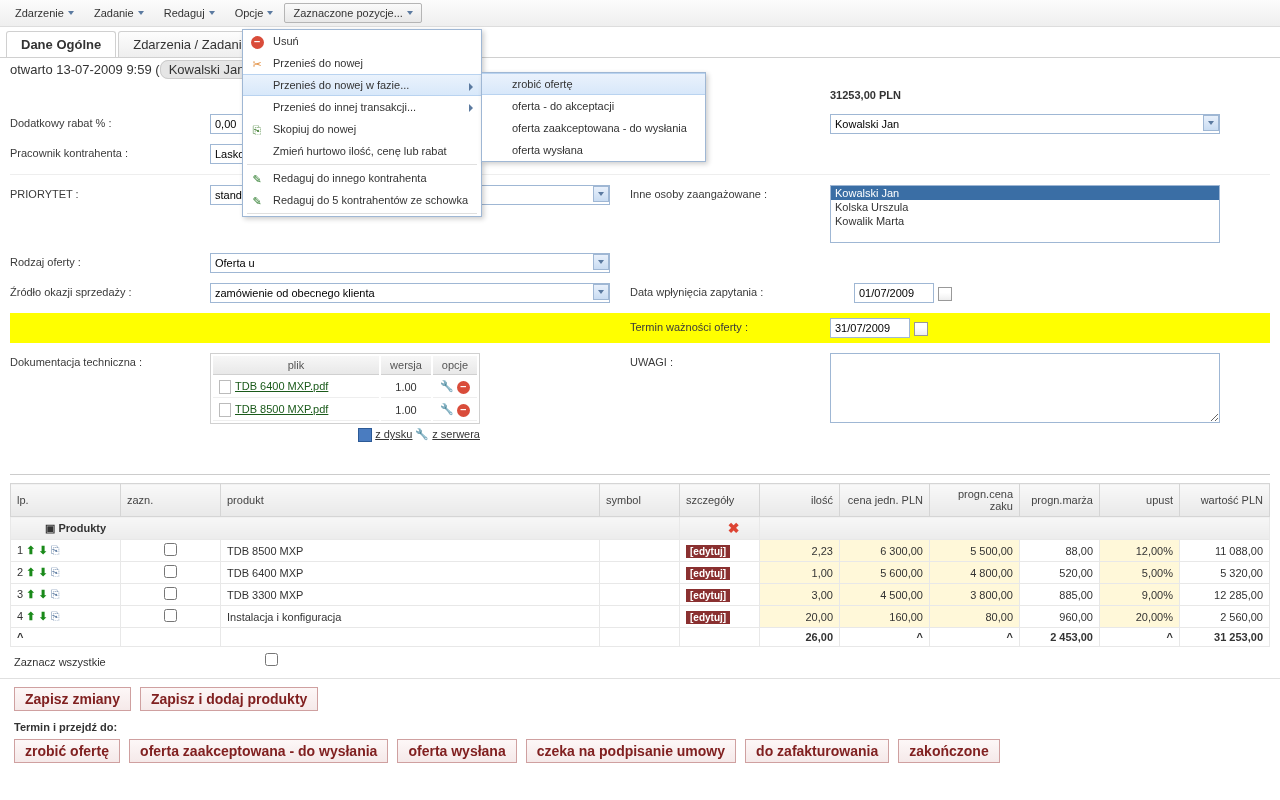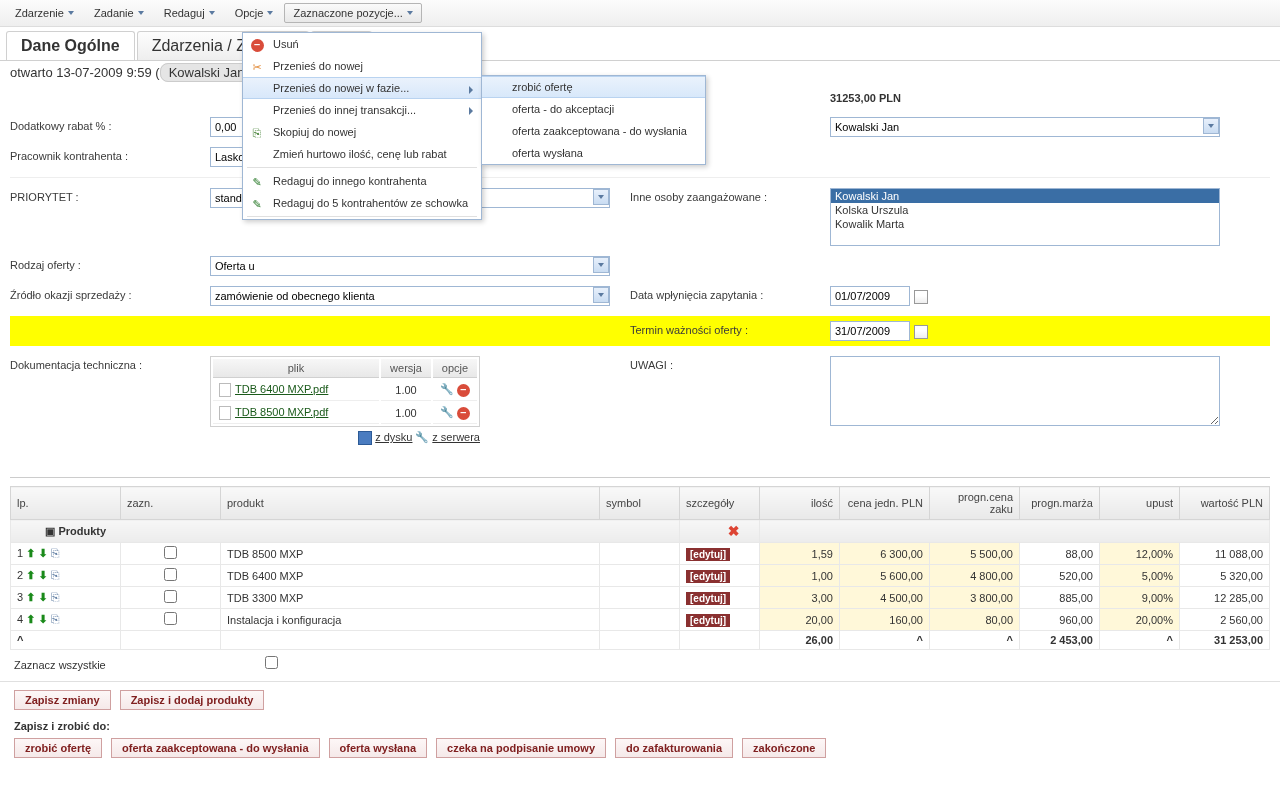--- a/index.html
+++ b/index.html
@@ -2,21 +2,21 @@
 <html><head>
 <meta charset="utf-8">
 <style>
 * { box-sizing: border-box; margin: 0; padding: 0; }
 body { font-family: Tahoma, Verdana, sans-serif; font-size: 11px; color: #333; background: #fff; width: 1280px; }
 .toolbar { background: linear-gradient(#fcfcfc,#efefef); border-bottom: 1px solid #ddd; padding: 3px 6px; display: flex; gap: 2px; }
 .toolbar-item { padding: 3px 8px; cursor: pointer; border: 1px solid transparent; border-radius: 2px; display: flex; align-items: center; gap: 4px; }
 .toolbar-item.active { background: linear-gradient(#fafafa,#e8e8e8); border-color: #b5b5b5; }
 .caret { width: 0; height: 0; border-left: 3px solid transparent; border-right: 3px solid transparent; border-top: 4px solid #5b7aa0; display: inline-block; }
 .tabs { display: flex; padding: 4px 6px 0; border-bottom: 1px solid #d0d0d0; }
-.tab { padding: 5px 14px; border: 1px solid #d0d0d0; border-bottom: none; margin-right: 2px; background: linear-gradient(#fdfdfd,#eee); border-radius: 3px 3px 0 0; cursor: pointer; font-size: 16px; }
+.tab { padding: 5px 14px; border: 1px solid #d0d0d0; border-bottom: none; margin-right: 2px; background: linear-gradient(#fdfdfd,#eee); border-radius: 3px 3px 0 0; cursor: pointer; font-size: 13px; }
 .tab.active { background: #fff; font-weight: bold; }
 .meta-line { padding: 4px 10px; font-size: 13px; }
 .meta-line .name { background: #e5e5e5; border: 1px solid #ccc; border-radius: 8px; padding: 1px 8px; }
 .form-area { padding: 8px 10px; position: relative; }
 .row { display: flex; margin-bottom: 10px; }
 .col-l { width: 200px; color: #3a3a3a; padding-top: 3px; }
 .col-m { width: 420px; }
 .col-r-l { width: 200px; color: #3a3a3a; padding-top: 3px; }
 .col-r-v { flex: 1; }
 input.txt, select.sel { border: 1px solid #9fb7d4; padding: 2px 4px; font-size: 11px; height: 20px; }
@@ -41,21 +41,21 @@
 .grid td { border: 1px solid #e8e8e8; padding: 3px 6px; }
 .grid td.r { text-align: right; }
 .grp-row td { background: linear-gradient(#f7f7f7,#ececec); font-weight: bold; padding-left: 34px; }
 .hl { background: #fff8d9; }
 .edytuj { background:#8a3030; color:#fff; font-weight:bold; padding:1px 4px; font-size:10px; }
 .arrow-up{color:#1a8a1a;font-weight:bold;} .arrow-dn{color:#1a8a1a;font-weight:bold;}
 .copy-ico{color:#5b7aa0;}
 .x-ico{color:#d43; font-weight:bold; font-size:14px;}
 .sum-row td { border-top:1px solid #bbb; font-weight:bold; }
 .footer { padding: 8px 14px; border-top: 1px solid #e0e0e0; }
-.btn { border:1px solid #cfa0a0; background:linear-gradient(#fdf7f7,#f5e9e9); color:#802020; padding:3px 10px; font-weight:bold; font-size:11px; margin-right:6px; cursor:pointer; }
+.btn { border:1px solid #cfa0a0; background:linear-gradient(#fdf7f7,#f5e9e9); color:#802020; padding:3px 10px; font-weight:bold; font-size:14px; margin-right:6px; cursor:pointer; }
 .menu { position:absolute; background:#fff; border:1px solid #9fb7d4; box-shadow:2px 2px 5px rgba(0,0,0,.2); z-index:100; }
 .menu-item { padding:5px 28px 5px 30px; cursor:pointer; position:relative; white-space:nowrap; }
 .menu-item:hover, .menu-item.hover { background:linear-gradient(#eaf2fc,#d8e8fa); border-top:1px solid #b9d3f0; border-bottom:1px solid #b9d3f0; padding-top:4px; padding-bottom:4px; }
 .menu-sep { height:1px; background:#e0e0e0; margin:2px 4px; }
 .menu-ico { position:absolute; left:6px; top:4px; width:16px; height:16px; display:flex; align-items:center; justify-content:center; }
 .menu-arrow { position:absolute; right:8px; top:8px; width:0; height:0; border-top:4px solid transparent; border-bottom:4px solid transparent; border-left:4px solid #5b7aa0; }
 .submenu { position:absolute; left:100%; top:0; }
 textarea.txt { border:1px solid #9fb7d4; width:390px; height:70px; font-size:11px; }
 .cal-ico { display:inline-block; width:14px; height:14px; border:1px solid #999; background:linear-gradient(#fff 40%,#eee); vertical-align:middle; margin-left:4px; }
 </style>
@@ -161,21 +161,21 @@
           </span></div></div>
     <div class="col-r-l"></div>
       <div class="col-r-v"></div>
   </div>
   <div class="row">
     <div class="col-l">Źródło okazji sprzedaży :</div>
     <div class="col-m"><div class="sel-wrap" style="width:400px;"><input class="txt" style="width: 400px;" value="zamówienie od obecnego klienta"><span class="dd">
             <span class="caret"></span>
           </span></div></div>
     <div class="col-r-l">Data wpłynięcia zapytania :</div>
-    <div class="col-r-v"><input class="txt" style="width: 80px;" value="01/07/2009"><span class="cal-ico"></span></div>
+    <div class="col-r-v"><input class="txt" style="width: 80px; margin-left: 24px;" value="01/07/2009"><span class="cal-ico"></span></div>
   </div>
   <div class="row yellow-row">
     <div class="col-l"></div>
       <div class="col-m"></div>
     <div class="col-r-l">Termin ważności oferty :</div>
     <div class="col-r-v"><input class="txt" style="width: 80px;" value="31/07/2009"><span class="cal-ico"></span></div>
   </div>
   <div class="row">
     <div class="col-l">Dokumentacja techniczna :</div>
     <div class="col-m">
@@ -228,21 +228,21 @@
     <td colspan="4"><span>▣</span> <span>Produkty</span></td>
     <td style="text-align:center"><span class="x-ico">✖</span></td>
     <td colspan="6"></td>
   </tr>
   <tr>
     <td><span>1</span> <span class="arrow-up">⬆</span> <span class="arrow-dn">⬇</span> <span class="copy-ico">⎘</span></td>
     <td style="text-align:center"><input type="checkbox" style=""></td>
     <td>TDB 8500 MXP</td>
           <td></td>
     <td><span class="edytuj">[edytuj]</span></td>
-    <td class="r hl">1,59</td>
+    <td class="r hl">2,23</td>
     <td class="r hl">6 300,00</td>
     <td class="r hl">5 500,00</td>
     <td class="r">88,00</td>
     <td class="r hl">12,00%</td>
     <td class="r">11 088,00</td>
   </tr>
   <tr>
     <td><span>2</span> <span class="arrow-up">⬆</span> <span class="arrow-dn">⬇</span> <span class="copy-ico">⎘</span></td>
     <td style="text-align:center"><input type="checkbox" style=""></td>
     <td>TDB 6400 MXP</td>
@@ -299,20 +299,20 @@
 <div style="padding:6px 4px;">
   <span>Zaznacz wszystkie</span>
   &nbsp;&nbsp;&nbsp;&nbsp;&nbsp;&nbsp;&nbsp;&nbsp;&nbsp;&nbsp;&nbsp;&nbsp;&nbsp;&nbsp;&nbsp;&nbsp;&nbsp;&nbsp;&nbsp;&nbsp;&nbsp;&nbsp;&nbsp;&nbsp;&nbsp;&nbsp;&nbsp;&nbsp;&nbsp;&nbsp;&nbsp;&nbsp;&nbsp;&nbsp;&nbsp;&nbsp;&nbsp;&nbsp;&nbsp;&nbsp;&nbsp;&nbsp;&nbsp;&nbsp;&nbsp;&nbsp;&nbsp;&nbsp;&nbsp;&nbsp;
   <input type="checkbox" style="">
 </div>
 </div>
 
 <div class="footer">
   <button class="btn">Zapisz zmiany</button>
   <button class="btn">Zapisz i dodaj produkty</button>
-  <div style="margin:10px 0 6px; font-weight:bold;">Zapisz i zrobić do:</div>
+  <div style="margin:10px 0 6px; font-weight:bold;">Termin i przejdź do:</div>
   <button class="btn">zrobić ofertę</button>
   <button class="btn">oferta zaakceptowana - do wysłania</button>
   <button class="btn">oferta wysłana</button>
   <button class="btn">czeka na podpisanie umowy</button>
   <button class="btn">do zafakturowania</button>
   <button class="btn">zakończone</button>
 </div>
 
 </body></html>

